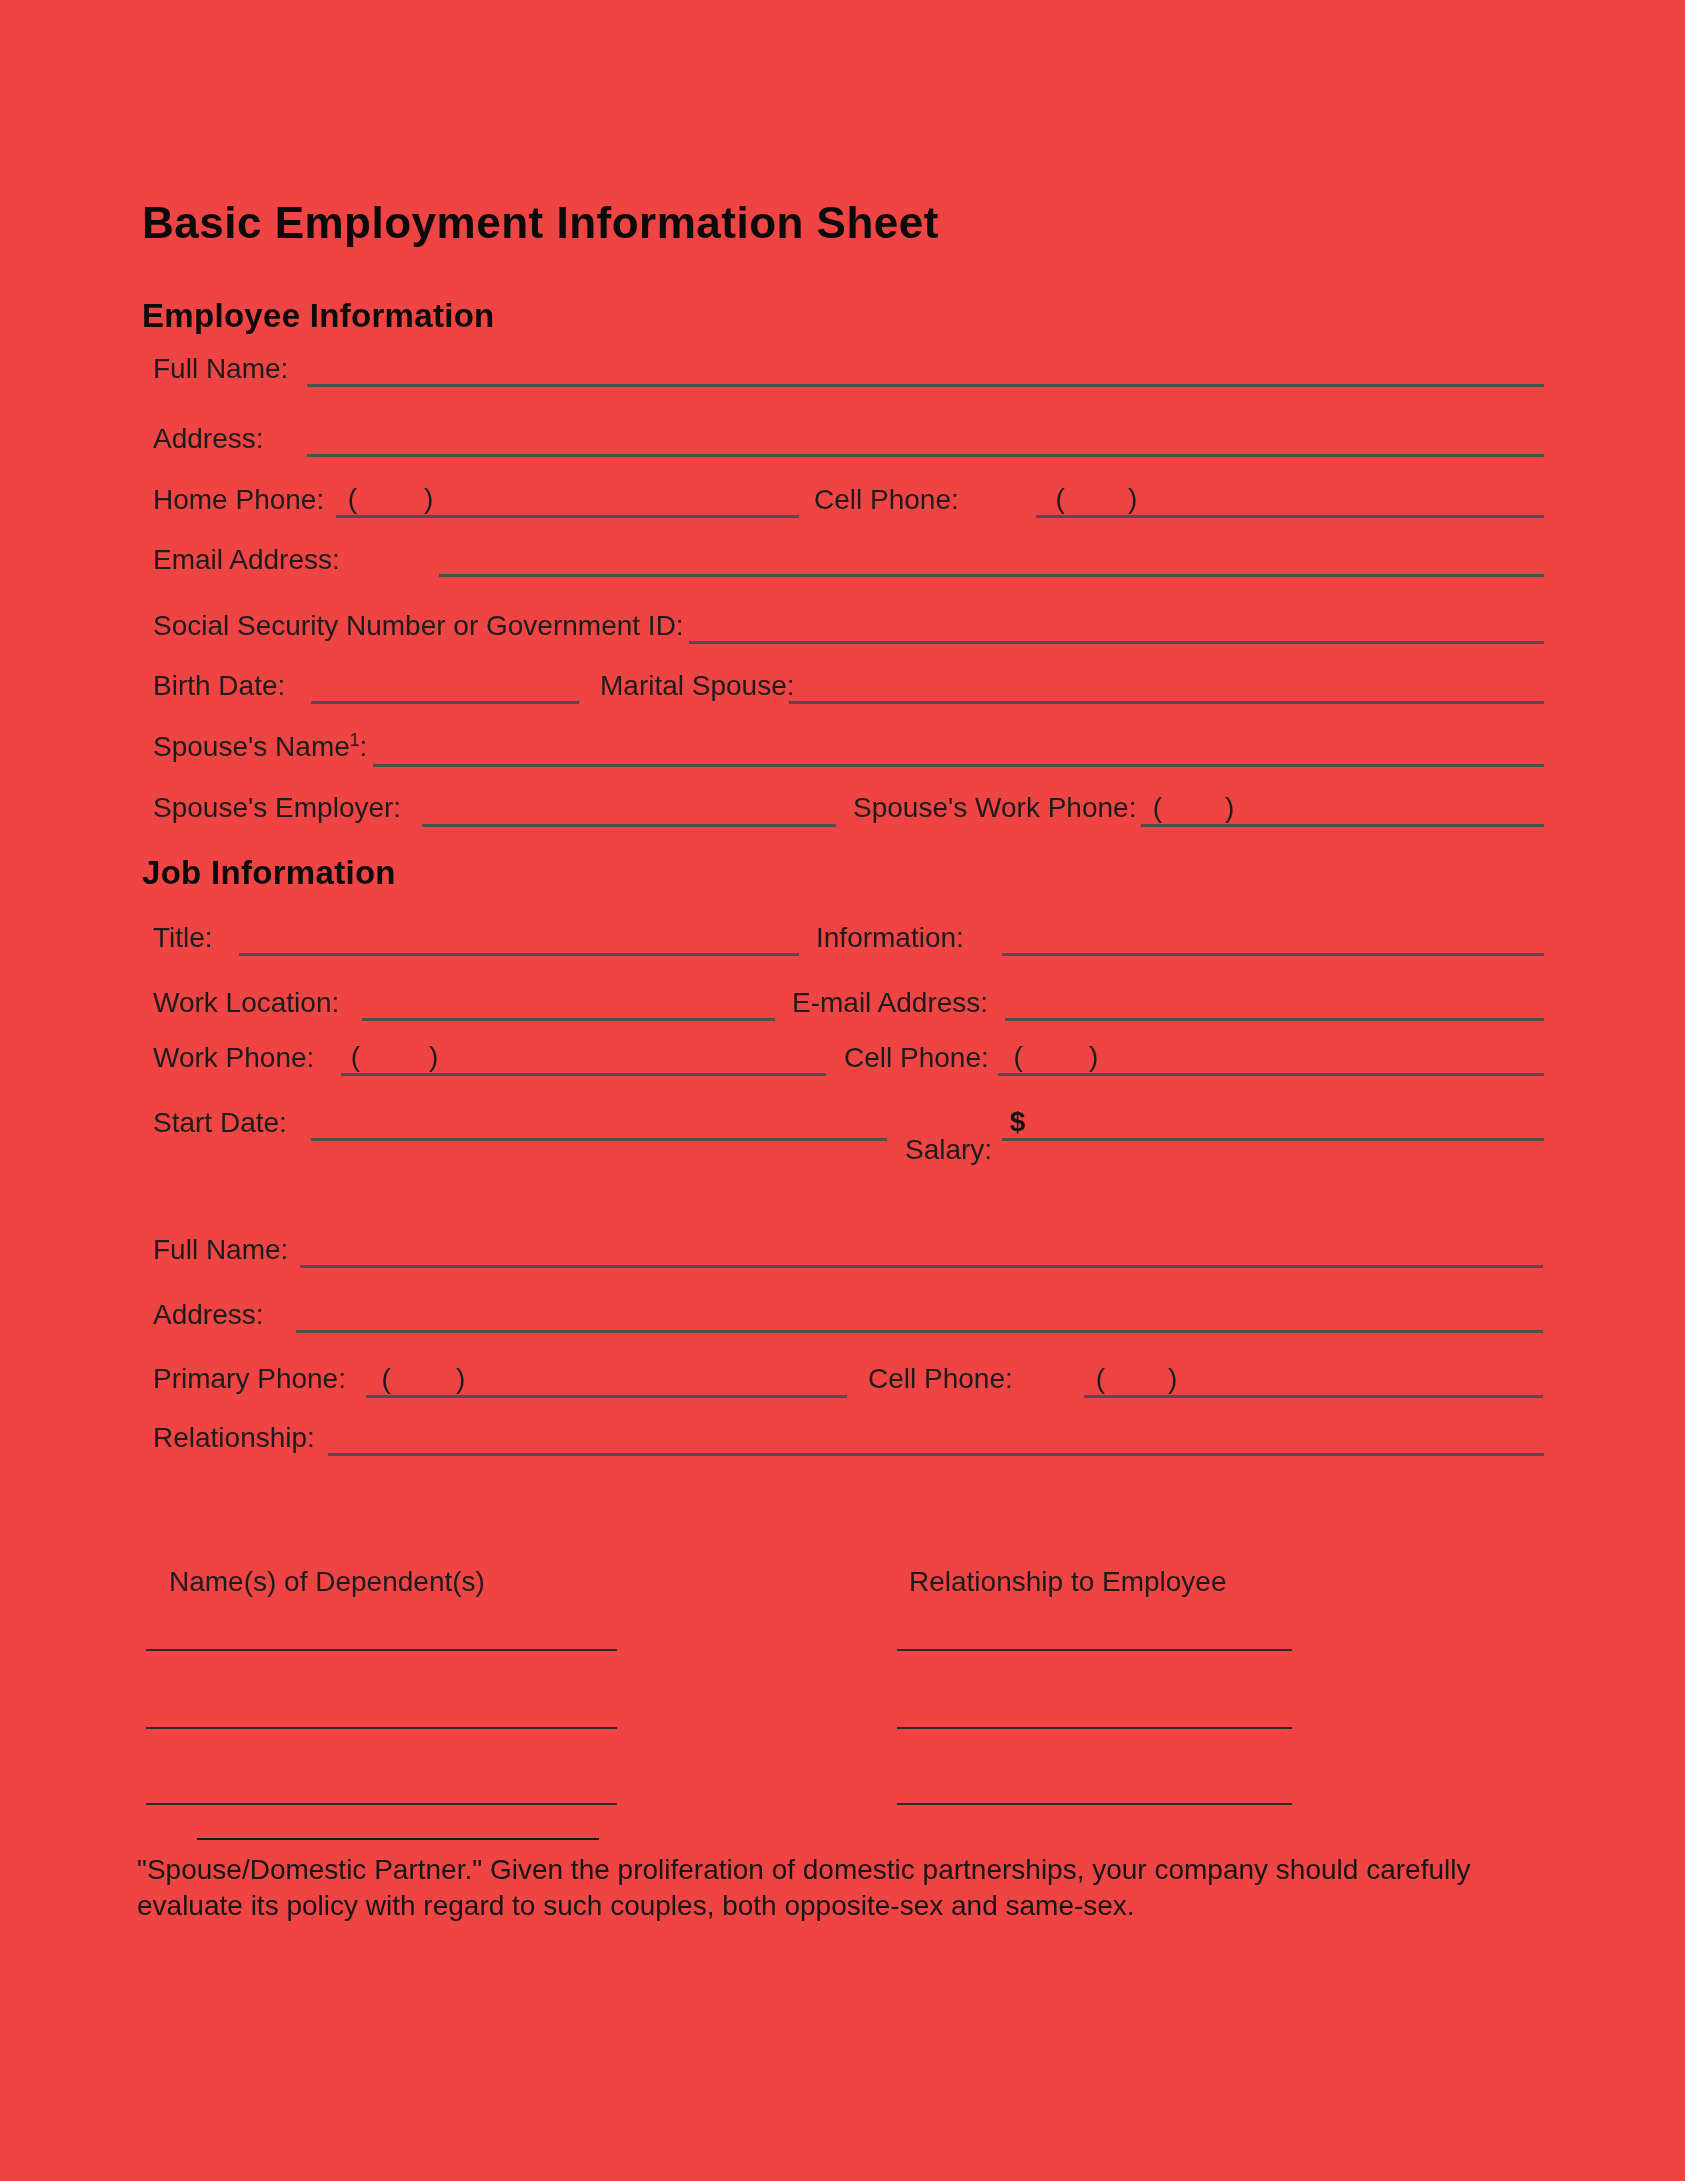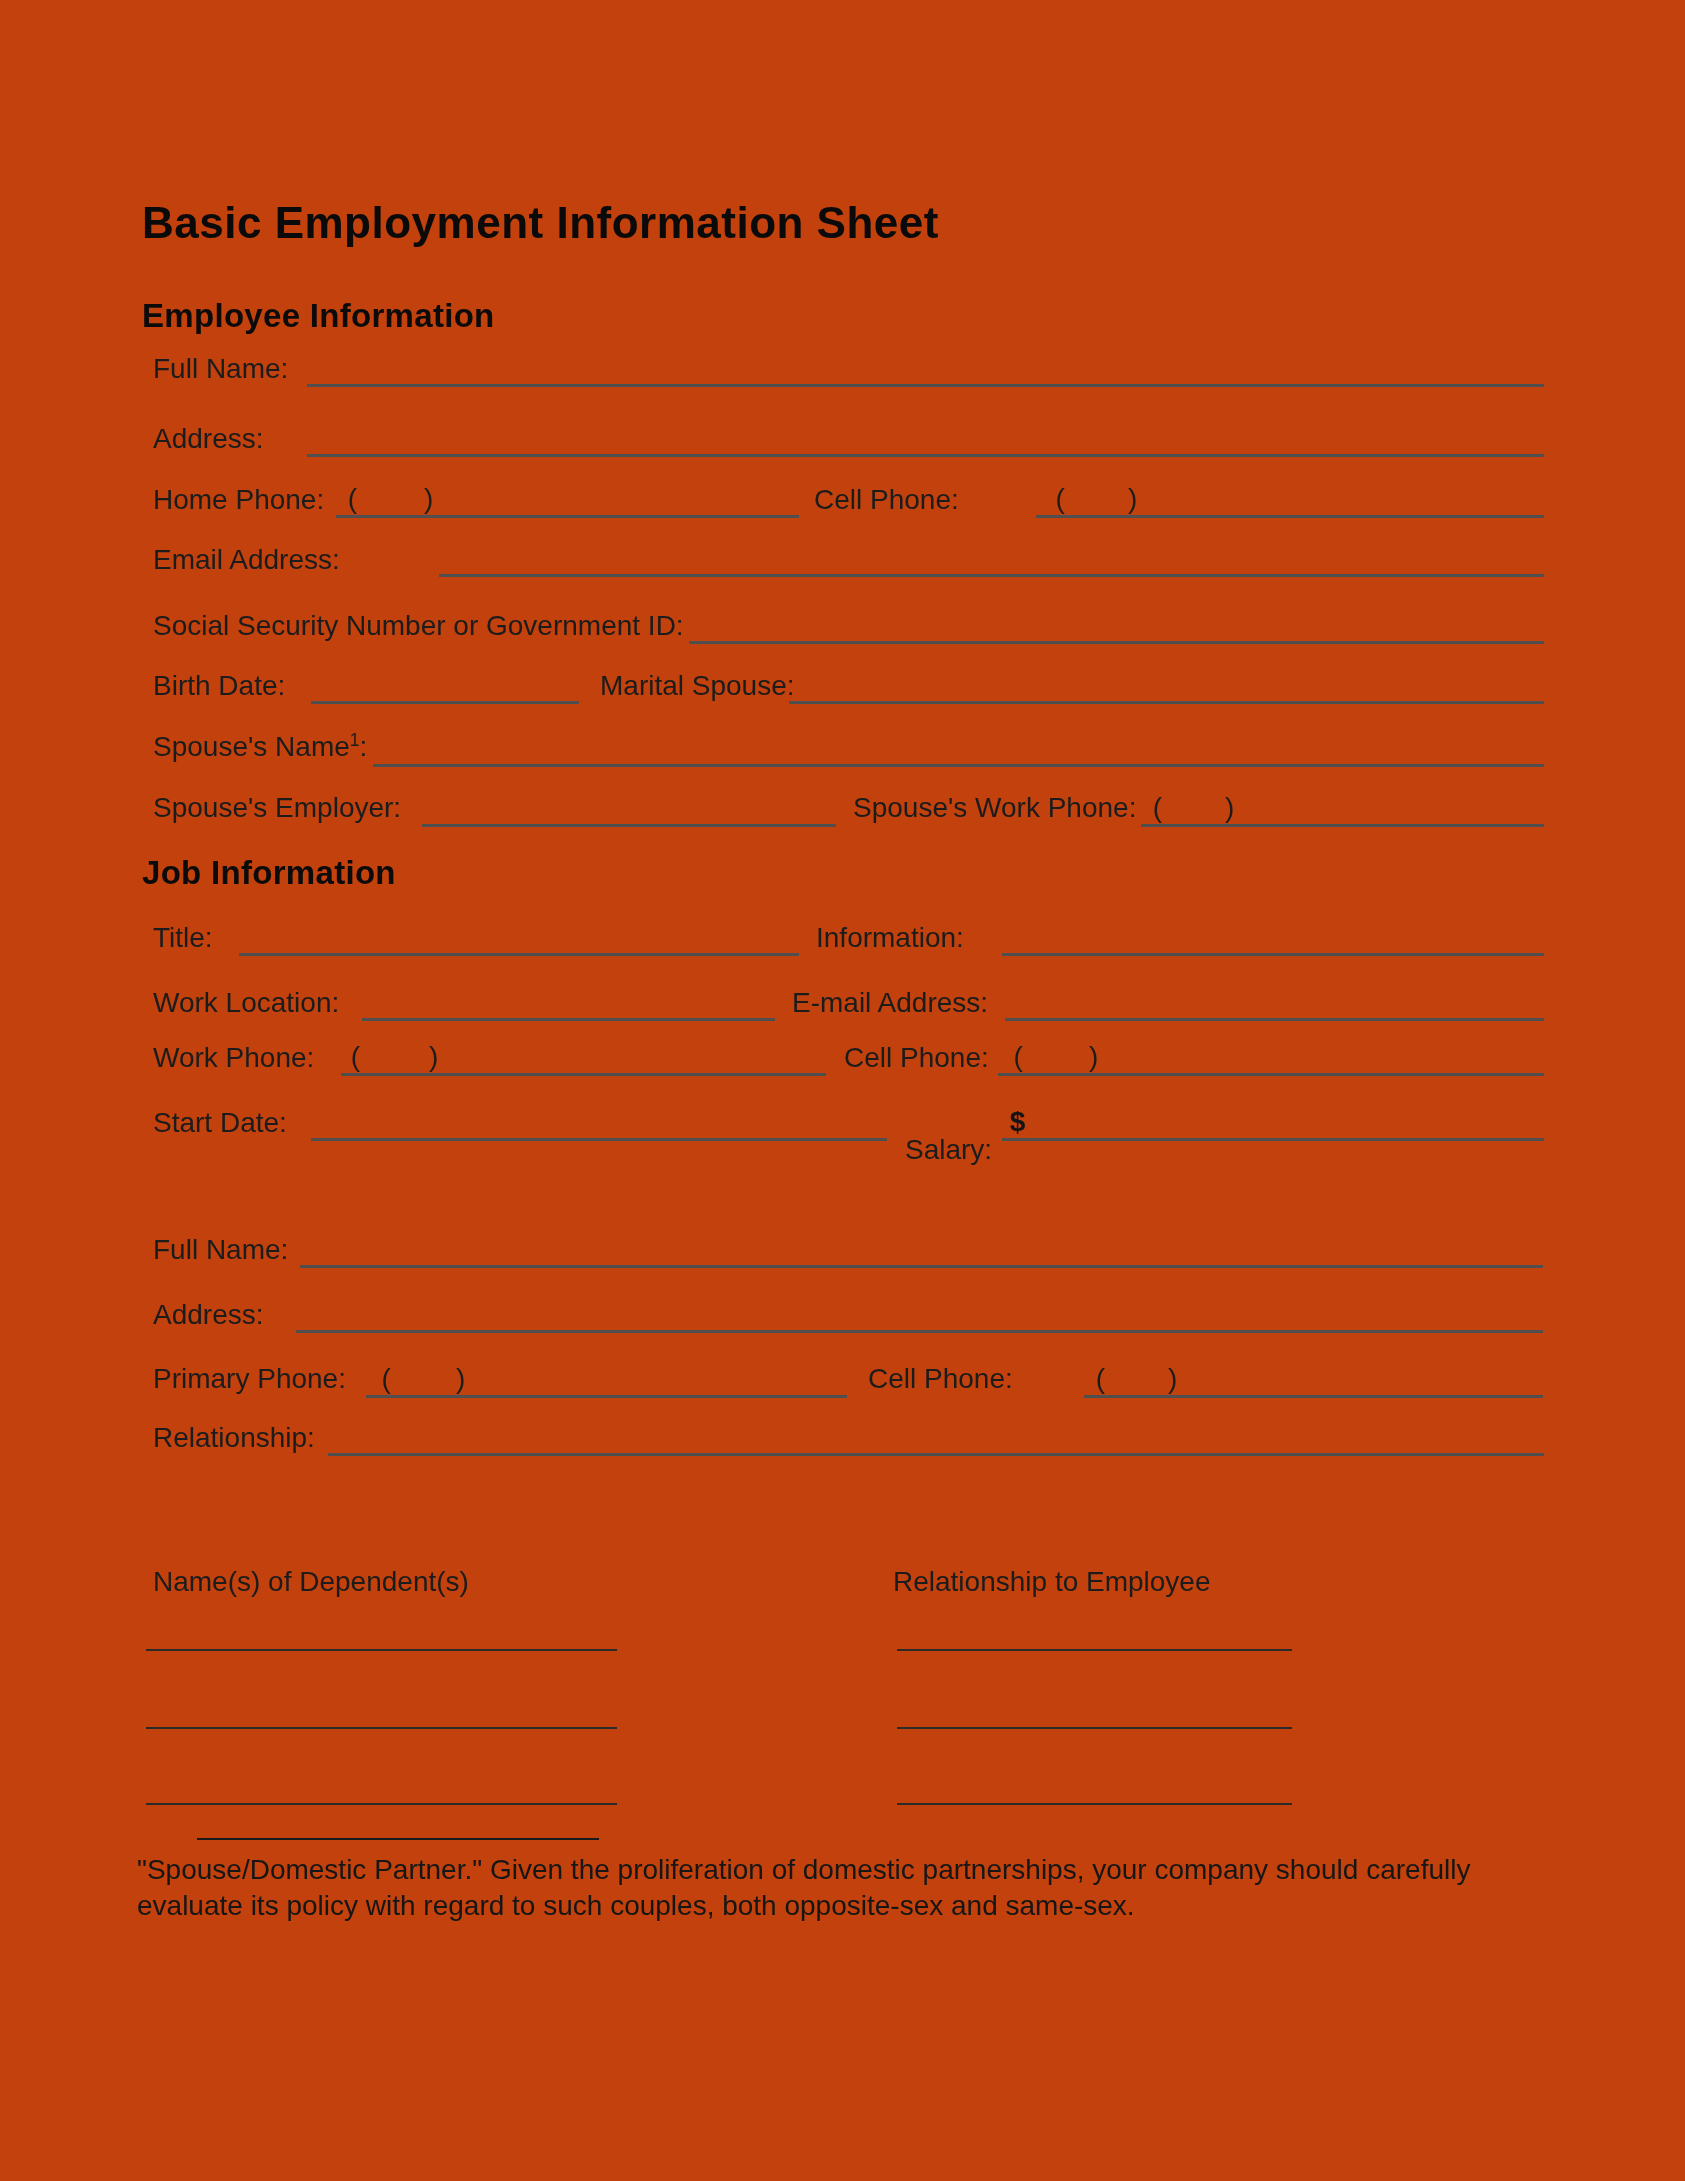--- a/index.html
+++ b/index.html
@@ -1,21 +1,21 @@
 <!DOCTYPE html>
 <html><head>
 <meta charset="utf-8">
 <style>
   html,body{margin:0;padding:0;background:#ffffff;}
-  .page{position:relative;width:1685px;height:2182px;background:#c2410c;overflow:hidden;
+  .page{position:relative;width:1685px;height:2182px;background:#ef4444;overflow:hidden;
         font-family:"Liberation Sans", sans-serif;color:#1c1c1c;}
   .title{position:absolute;font-size:44px;font-weight:bold;color:#0a0a0a;white-space:nowrap;letter-spacing:0.5px;}
   .h2{position:absolute;font-size:33px;font-weight:bold;color:#0b0b0b;white-space:nowrap;letter-spacing:0.3px;}
   .lbl{position:absolute;font-size:28px;color:#1c1c1c;white-space:nowrap;}
-  .colhdr{position:absolute;font-size:28px;color:#1c1c1c;white-space:nowrap;}
+  .colhdr{position:absolute;font-size:28px;color:#1c1c1c;white-space:nowrap;margin-left:16px;}
   .line{position:absolute;height:2.9px;background:#4f4f4f;}
   .dline{position:absolute;height:2px;background:#2a2a2a;}
   .sep{position:absolute;height:2px;background:#1a1a1a;}
   .paren{position:absolute;bottom:2.9px;font-size:28px;color:#1c1c1c;}
   .dollar{position:absolute;bottom:2.9px;font-size:28px;font-weight:bold;color:#141414;}
   sup.fn{font-size:17.6px;vertical-align:super;line-height:0;}
   .fnblock{position:absolute;left:137px;top:1852px;width:1356px;font-size:28px;color:#161616;}
   .fnline{line-height:36px;white-space:nowrap;}
 </style>
 </head>

